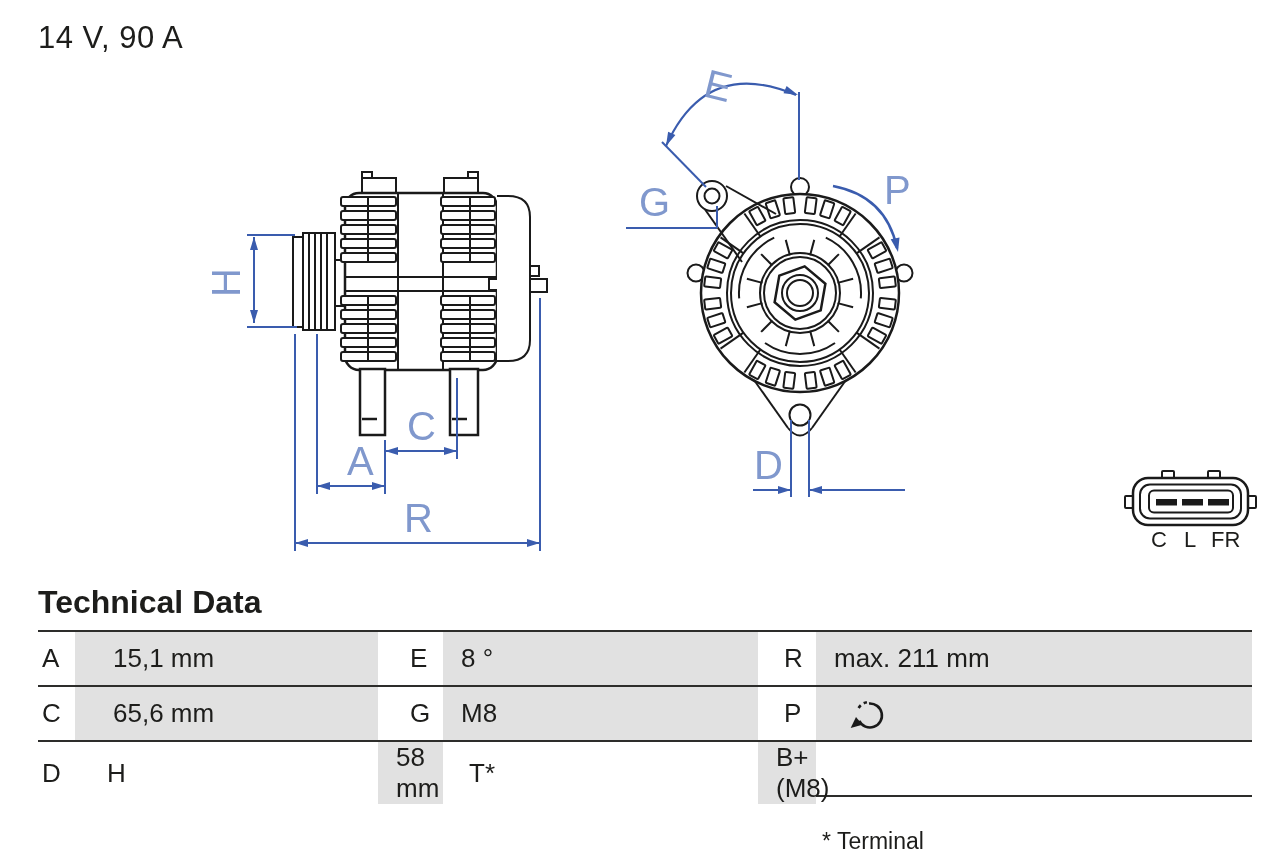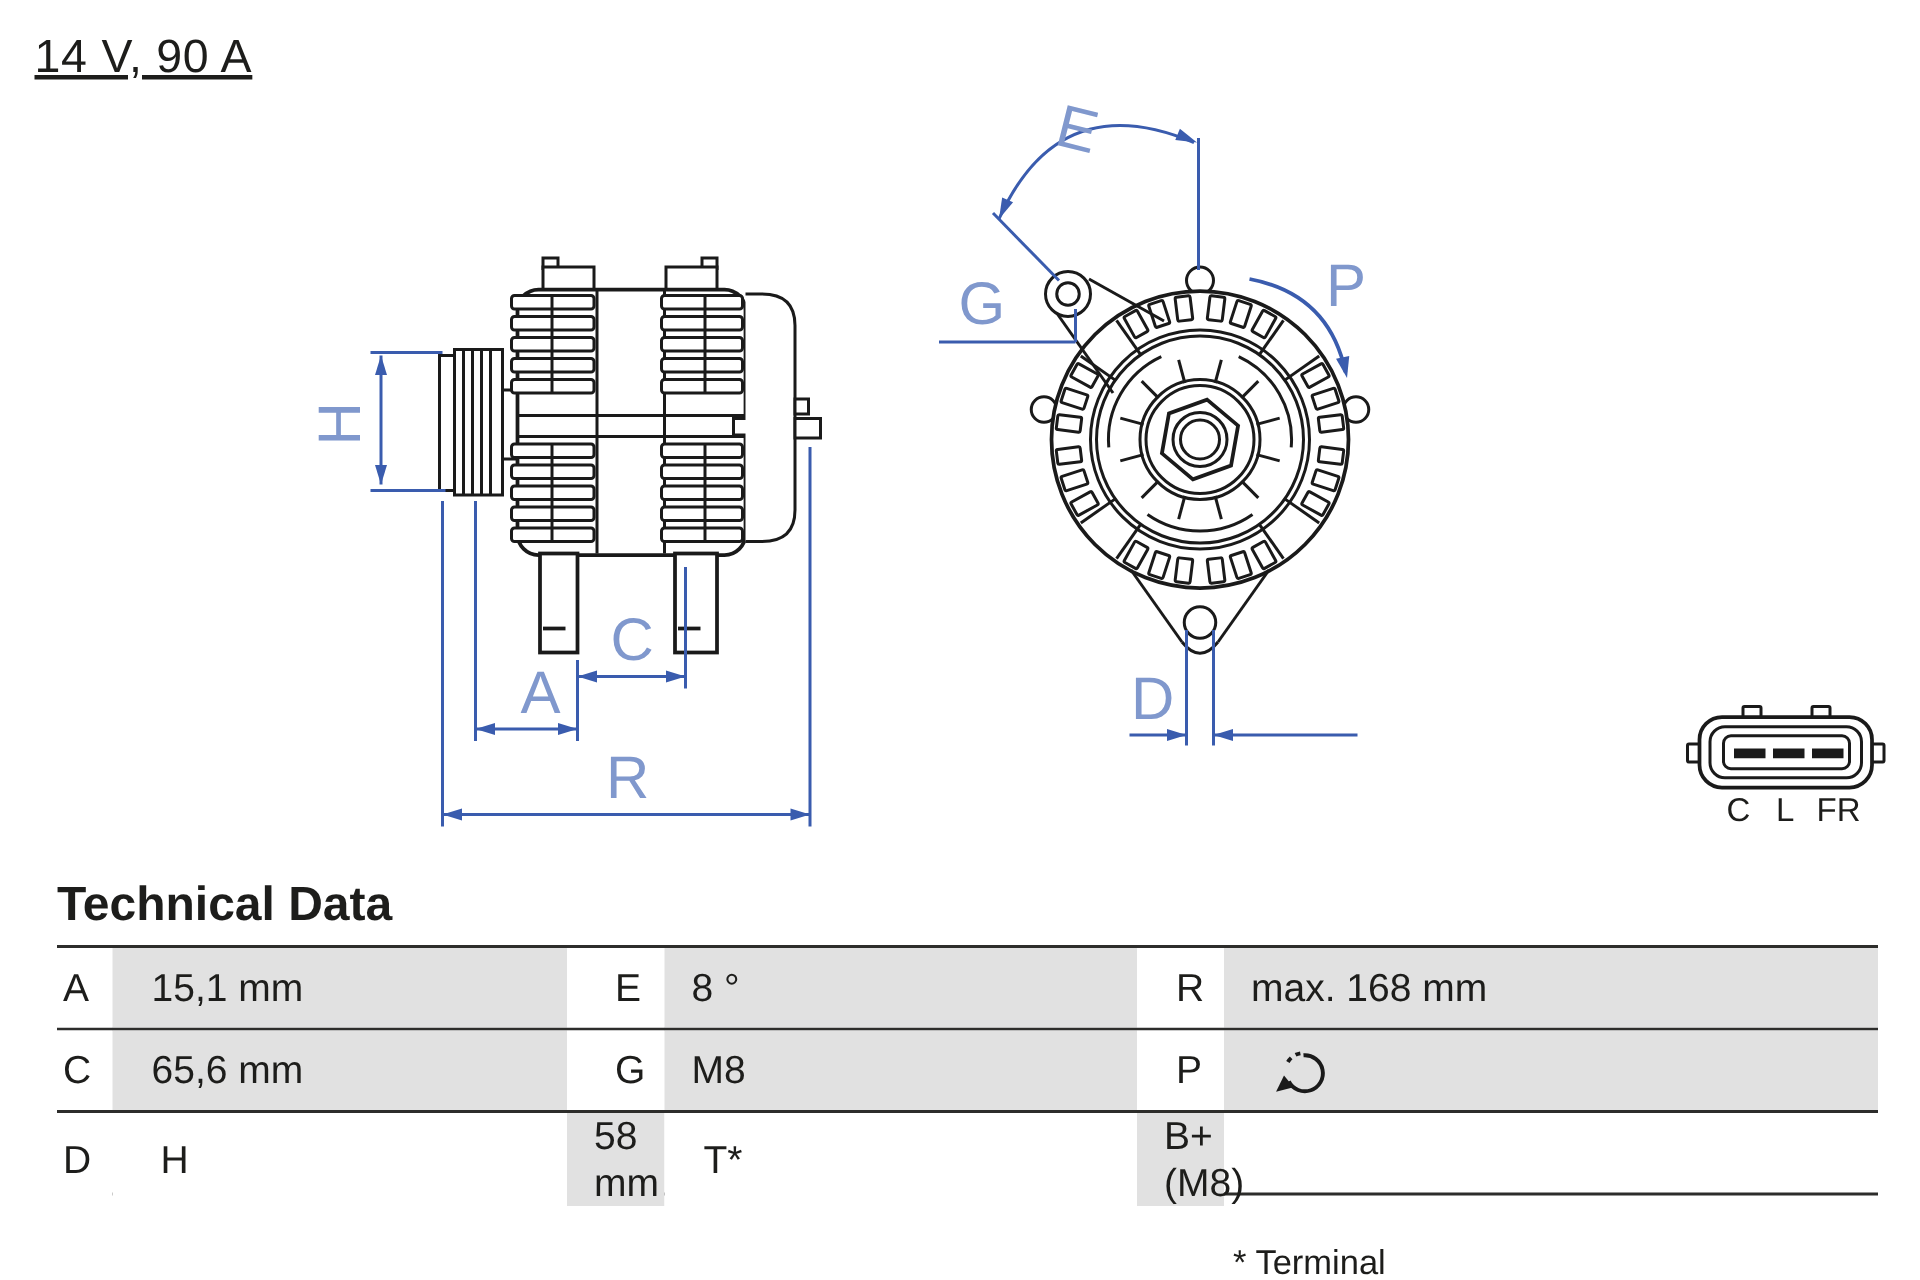--- a/index.html
+++ b/index.html
@@ -1,31 +1,31 @@
 <!DOCTYPE html>
 <html><head>
 <meta charset="utf-8">
 <style>
   html,body{margin:0;padding:0;background:#fff;}
   body{width:1280px;height:853px;font-family:"Liberation Sans",sans-serif;color:#1d1d1b;}
   .page{position:relative;width:1280px;height:853px;background:#fff;overflow:hidden;}
 
-  .rating{position:absolute;left:23px;top:20px;font-size:31px;font-weight:400;letter-spacing:.5px;text-decoration:underline;}
+  .rating{position:absolute;left:38px;top:20px;font-size:31px;font-weight:400;letter-spacing:.5px;}
 
   svg.drawing{position:absolute;left:0;top:0;}
 
   .tech-title{position:absolute;left:38px;top:584px;font-size:32px;font-weight:700;margin:0;}
 
   .table{position:absolute;left:38px;top:630px;width:1214px;border-top:2px solid #2d2d2b;}
   .trow{display:grid;grid-template-columns:37px 303px 65px 315px 58px 436px;height:53px;border-bottom:2px solid #2d2d2b;}
   .cell{display:flex;align-items:center;font-size:26px;height:100%;}
   .k{background:#fff;padding-left:4px;}
   .k.c2{padding-left:32px;}
   .k.c3{padding-left:26px;}
-  .v{background:#e1e1e1;padding-left:26px;}
+  .v{background:#e1e1e1;padding-left:38px;}
   .v.c2,.v.c3{padding-left:18px;}
   .v .cond{display:inline-block;transform:scaleX(.8);transform-origin:left center;white-space:nowrap;font-size:25px;}
   .v .roticon{margin-left:16px;}
 
   .footnote{position:absolute;left:822px;top:828px;font-size:23px;}
 </style>
 </head>
 <body>
 
 <div class="page">
@@ -282,21 +282,21 @@
 
   <h2 class="tech-title">Technical Data</h2>
 
   <div class="table">
     <div class="trow">
       <div class="cell k c1">A</div>
       <div class="cell v c1">15,1 mm</div>
       <div class="cell k c2">E</div>
       <div class="cell v c2">8 °</div>
       <div class="cell k c3">R</div>
-      <div class="cell v c3">max. 168 mm</div>
+      <div class="cell v c3">max. 211 mm</div>
     </div>
     <div class="trow">
       <div class="cell k c1">C</div>
       <div class="cell v c1">65,6 mm</div>
       <div class="cell k c2">G</div>
       <div class="cell v c2">M8</div>
       <div class="cell k c3">P</div>
       <div class="cell v c3">
         <svg class="roticon" width="38" height="36" viewBox="0 0 38 36">
           <path d="M8.6,12 A12,12 0 0 1 16.9,6.2" fill="none" stroke="#1a1a1a" stroke-width="2.6" stroke-dasharray="3.5 3.5"></path>

